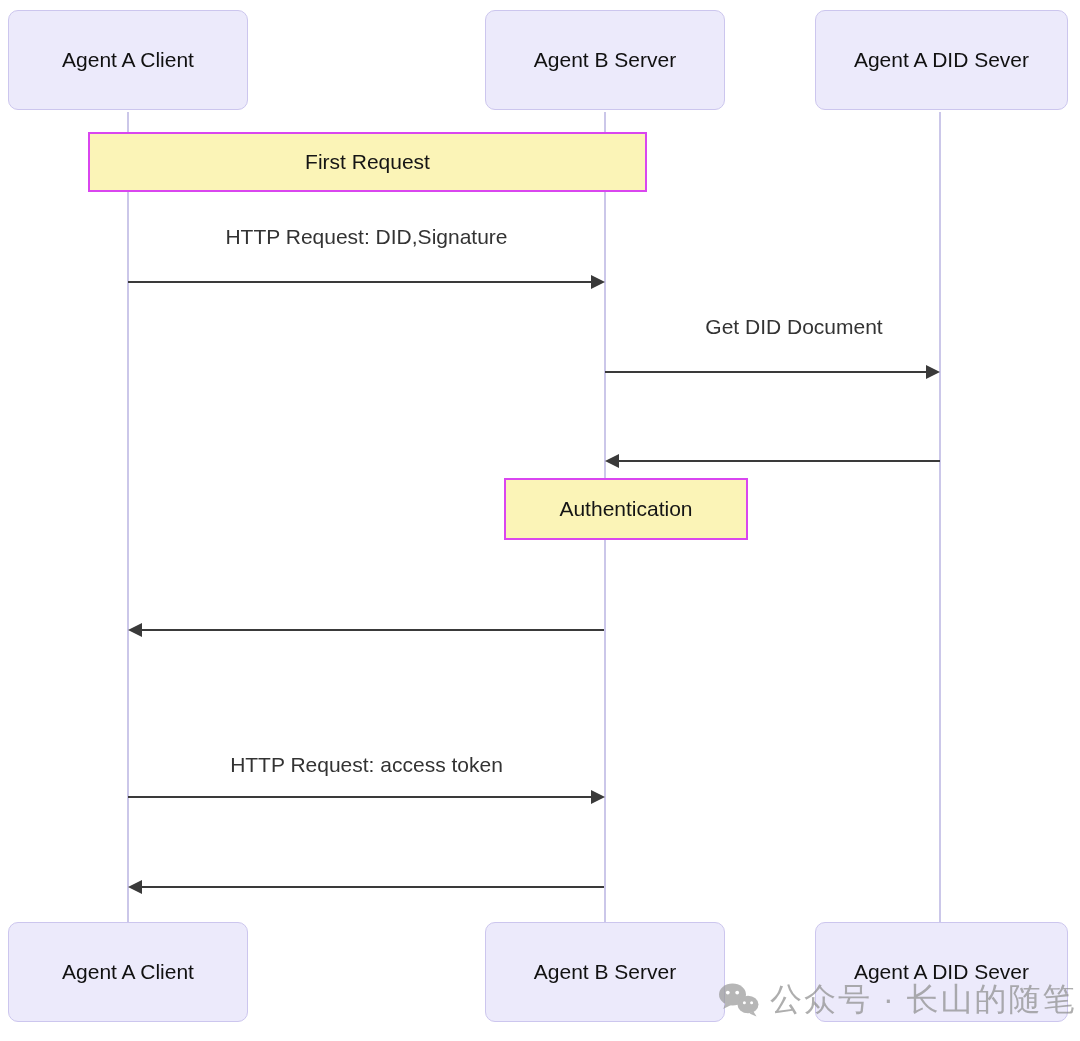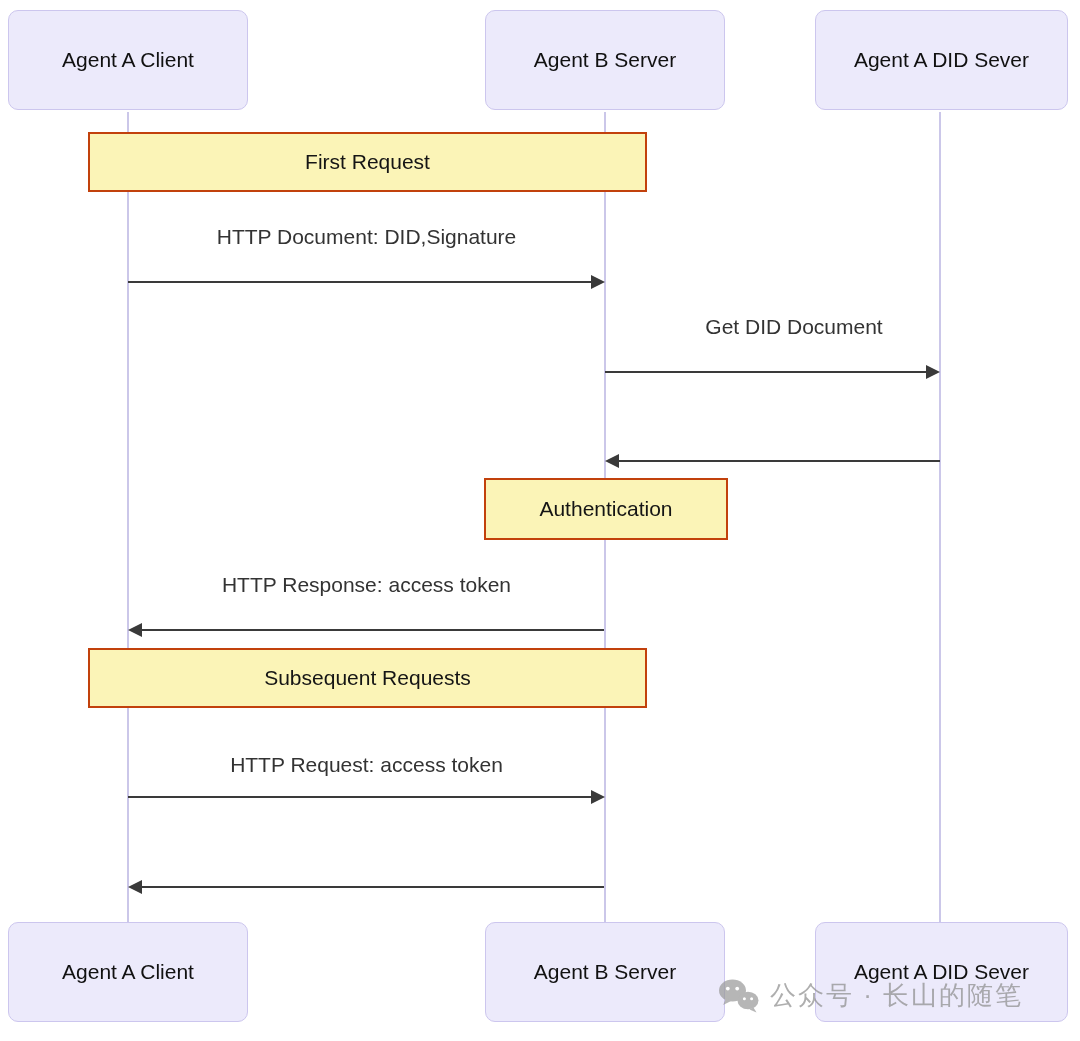--- a/index.html
+++ b/index.html
@@ -10,21 +10,21 @@
   
   .lifeline{position:absolute;top:112px;height:810px;width:2px;background:#cbc7e9;z-index:0;}
   
   .actor{
     position:absolute;height:100px;background:#eceafb;border:1px solid #ccc6ee;border-radius:10px;
     display:flex;align-items:center;justify-content:center;
     font-size:21px;color:#111111;z-index:2;box-sizing:border-box;
   }
   
   .band{
-    position:absolute;background:#fbf4b7;border:2px solid #c2410c;
+    position:absolute;background:#fbf4b7;border:2px solid #d946ef;
     display:flex;align-items:center;justify-content:center;
     font-size:21px;color:#151515;z-index:2;box-sizing:border-box;
   }
   
   .msg-label{
     position:absolute;text-align:center;font-size:21px;color:#333333;z-index:1;
   }
   
   .arrow{position:absolute;height:2px;background:#3a3a3a;z-index:1;}
   .arrow.right::after{
@@ -35,21 +35,21 @@
     content:"";position:absolute;left:-14px;top:-6px;width:0;height:0;
     border-top:7px solid transparent;border-bottom:7px solid transparent;border-right:14px solid #3a3a3a;
   }
   
   .watermark{
     position:absolute;left:718px;top:978px;display:flex;align-items:center;gap:10px;
     z-index:3;opacity:0.72;
   }
   .watermark svg{display:block;}
   .watermark-text{
-    font-size:26px;color:#8f8f8f;letter-spacing:2px;white-space:nowrap;
+    font-size:32px;color:#8f8f8f;letter-spacing:2px;white-space:nowrap;
     font-family:"Liberation Sans","DejaVu Sans",sans-serif;
   }
 </style>
 </head>
 <body>
 
 <div id="stage">
 
   <div class="lifeline" style="left:127px;"></div>
   <div class="lifeline" style="left:604px;"></div>
@@ -62,38 +62,34 @@
       <span>Agent B Server</span>
     </div>
   <div class="actor" style="left:815px;top:10px;width:253px;">
       <span>Agent A DID Sever</span>
     </div>
 
   <div class="band" style="left:88px;top:132px;width:559px;height:60px;">
       <span>First Request</span>
     </div>
 
-  <div class="msg-label" style="left:128px;top:225px;width:477px;">HTTP Document: DID,Signature</div>
+  <div class="msg-label" style="left:128px;top:225px;width:477px;">HTTP Request: DID,Signature</div>
   <div class="arrow right" style="left:128px;top:281px;width:463px;"></div>
 
   <div class="msg-label" style="left:605px;top:315px;width:378px;text-align:center;">Get DID Document</div>
   <div class="arrow right" style="left:605px;top:371px;width:321px;"></div>
 
   <div class="arrow left" style="left:619px;top:460px;width:321px;"></div>
 
-  <div class="band" style="left:484px;top:478px;width:244px;height:62px;">
+  <div class="band" style="left:504px;top:478px;width:244px;height:62px;">
       <span>Authentication</span>
     </div>
 
-  <div class="msg-label" style="left:128px;top:573px;width:477px;">HTTP Response: access token</div>
   <div class="arrow left" style="left:142px;top:629px;width:462px;"></div>
 
-  <div class="band" style="left:88px;top:648px;width:559px;height:60px;">
-      <span>Subsequent Requests</span>
-    </div>
 
   <div class="msg-label" style="left:128px;top:741px;width:477px;margin-top:12px;">HTTP Request: access token</div>
   <div class="arrow right" style="left:128px;top:796px;width:463px;"></div>
 
   <div class="arrow left" style="left:142px;top:886px;width:462px;"></div>
 
   <div class="actor" style="left:8px;top:922px;width:240px;">
       <span>Agent A Client</span>
     </div>
   <div class="actor" style="left:485px;top:922px;width:240px;">

